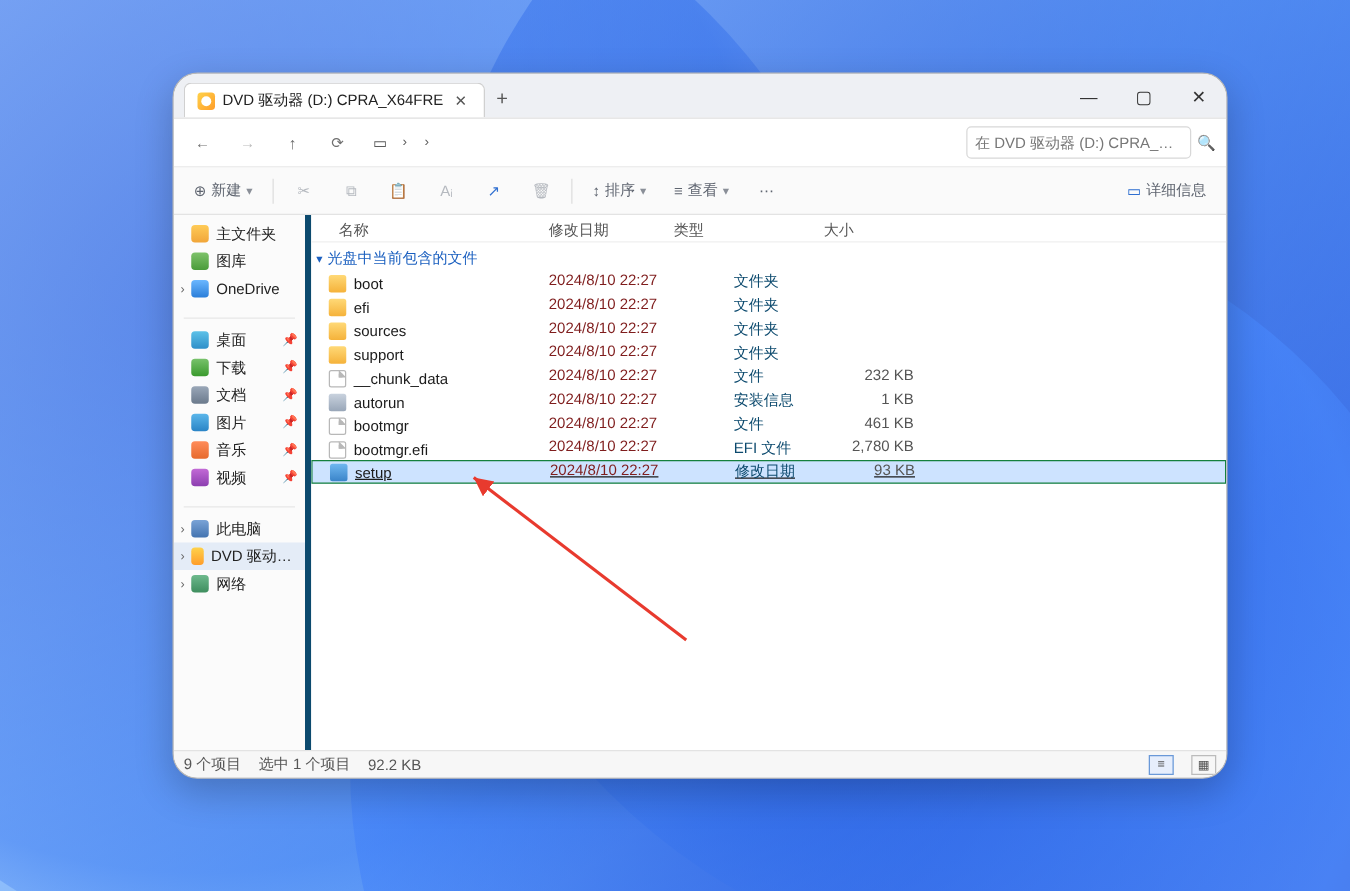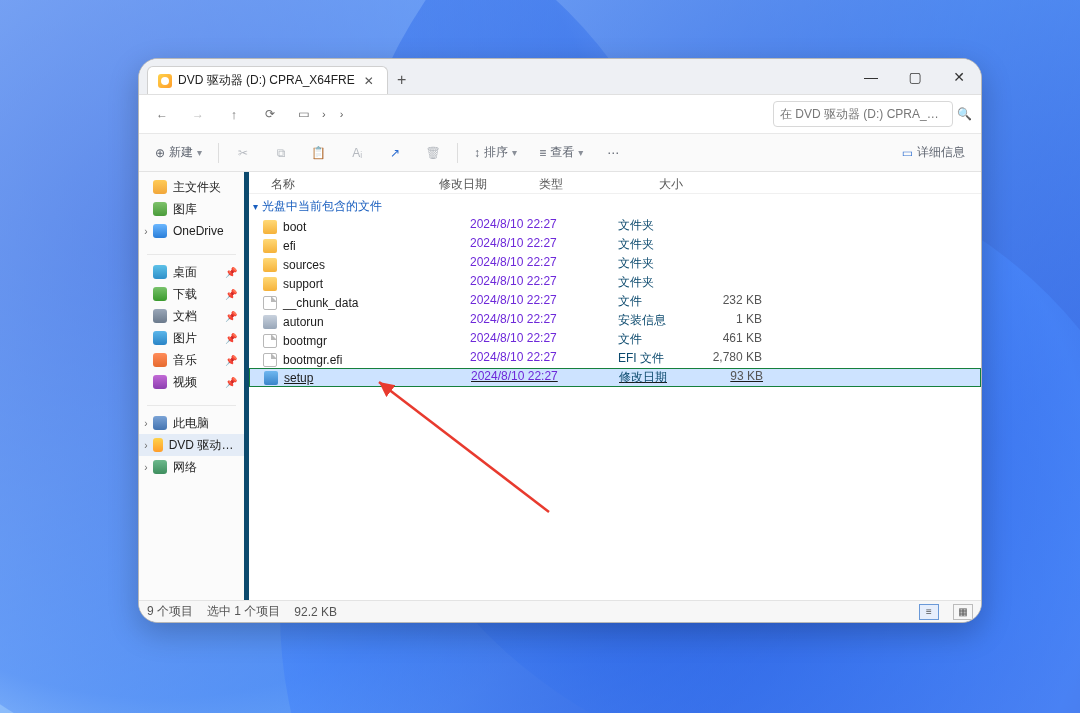--- a/index.html
+++ b/index.html
@@ -71,21 +71,21 @@
   .col-date{width:100px;}
   .col-type{width:86px;}
   .col-size{width:70px; text-align:right; padding-right:12px;}
 
   .listbody { flex:1; overflow:auto; position:relative; }
   .group { display:flex; align-items:center; gap:4px; color:#1a5fbf; padding:4px 4px 2px 4px; }
   .group .twist { font-size:10px; }
   .row { height:19px; display:flex; }
   .row.sel { background:#cde3ff; border:1px solid #15803d; height:19px; margin:-1px 0;text-decoration:underline; }
   .cell-name { width:190px; display:flex; align-items:center; gap:6px; padding-left:14px; white-space:nowrap; overflow:hidden; text-overflow:ellipsis; }
-  .cell-date { width:100px; color:#6d28d9;margin-left:31px; }
+  .cell-date { width:100px; color:#7f1d1d; }
   .cell-type { width:86px; color:#0c4a6e;margin-left:48px; }
   .cell-size { width:70px; text-align:right; color:#555; padding-right:12px; }
   .fico { width:14px; height:14px; display:inline-block; border-radius:2px; }
   .fico.folder{ background:linear-gradient(#ffd977,#f5b23a); }
   .fico.file{ background:#fff; border:1px solid #b8b8b8; position:relative;}
   .fico.file::after{content:"";position:absolute;right:-1px;top:-1px;border:3px solid transparent;border-left-color:#b8b8b8;border-bottom-color:#b8b8b8;}
   .fico.exe{ background:linear-gradient(#6fb7f0,#3a84c9); }
   .fico.cfg{ background:linear-gradient(#c9d2de,#98a6b8); }
 
   .arrow-ann { position:absolute; pointer-events:none; }

